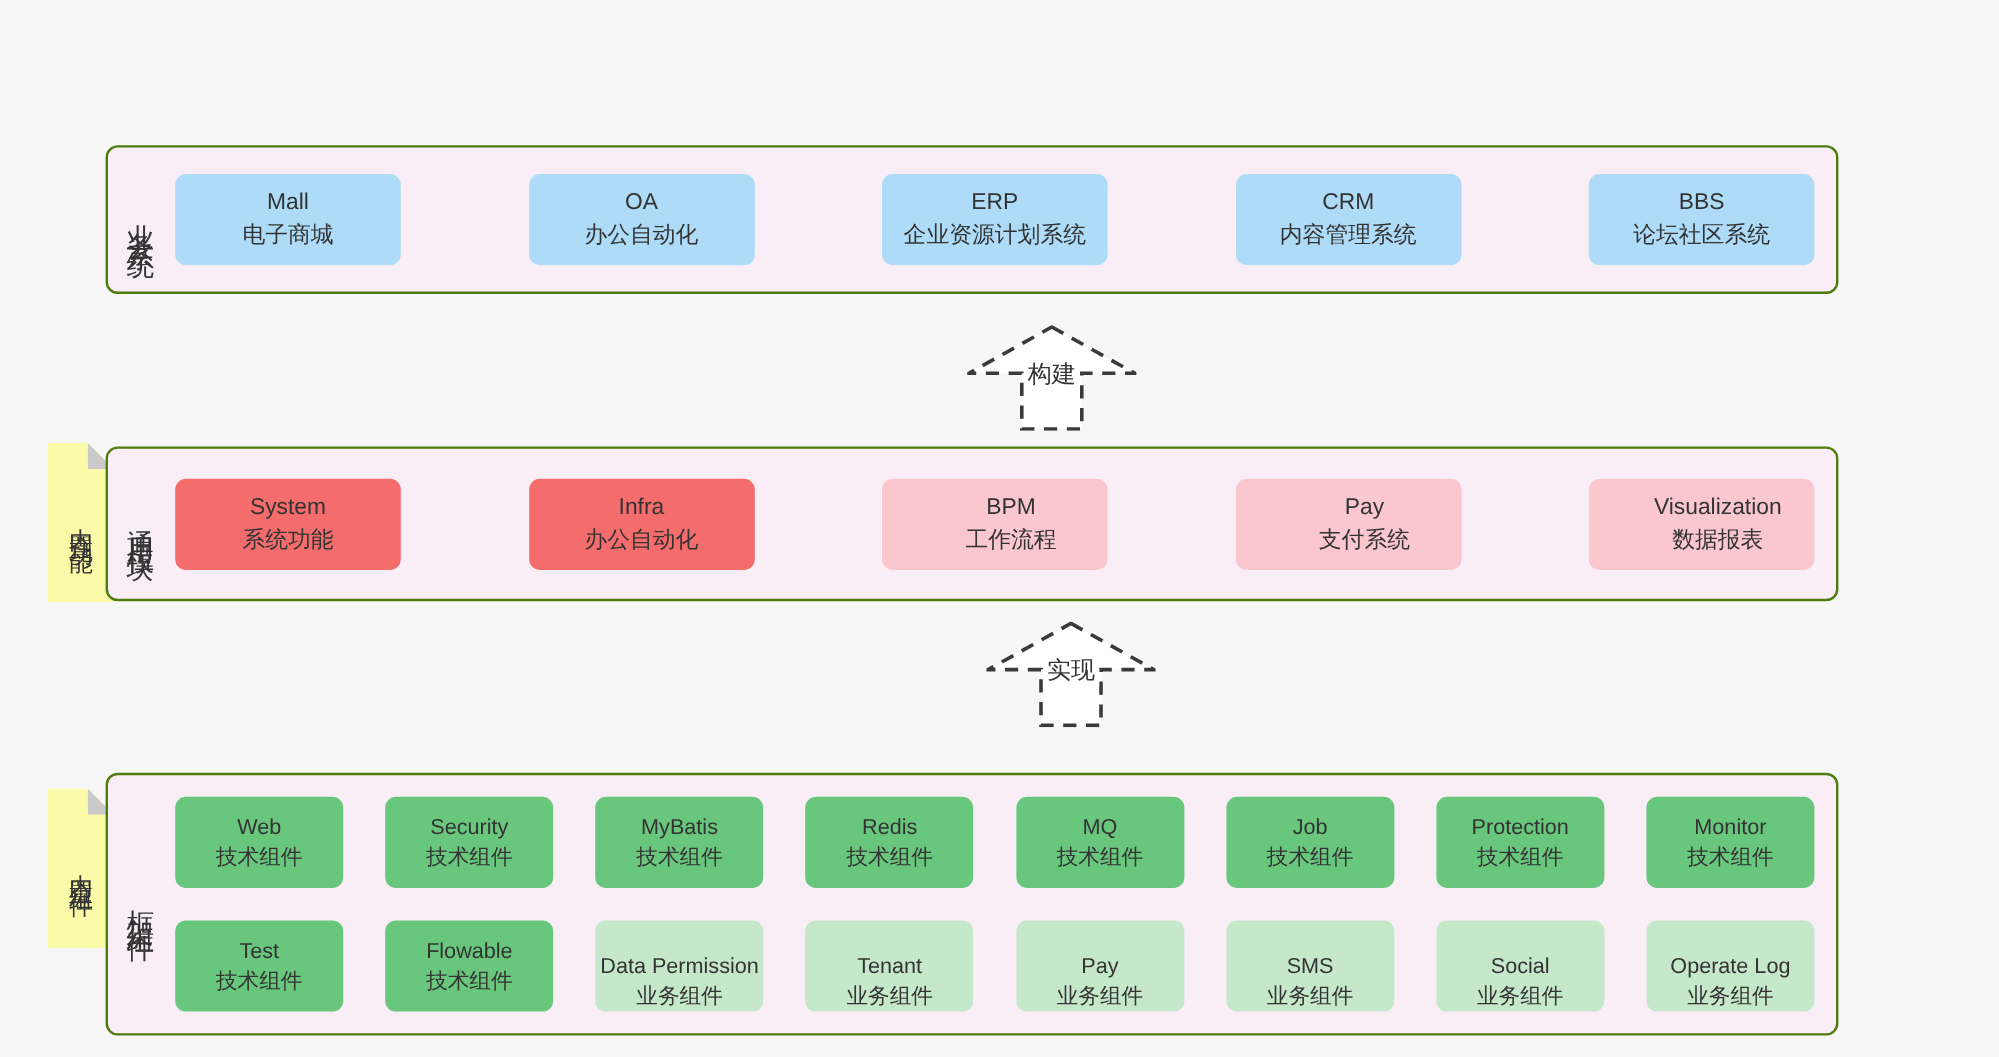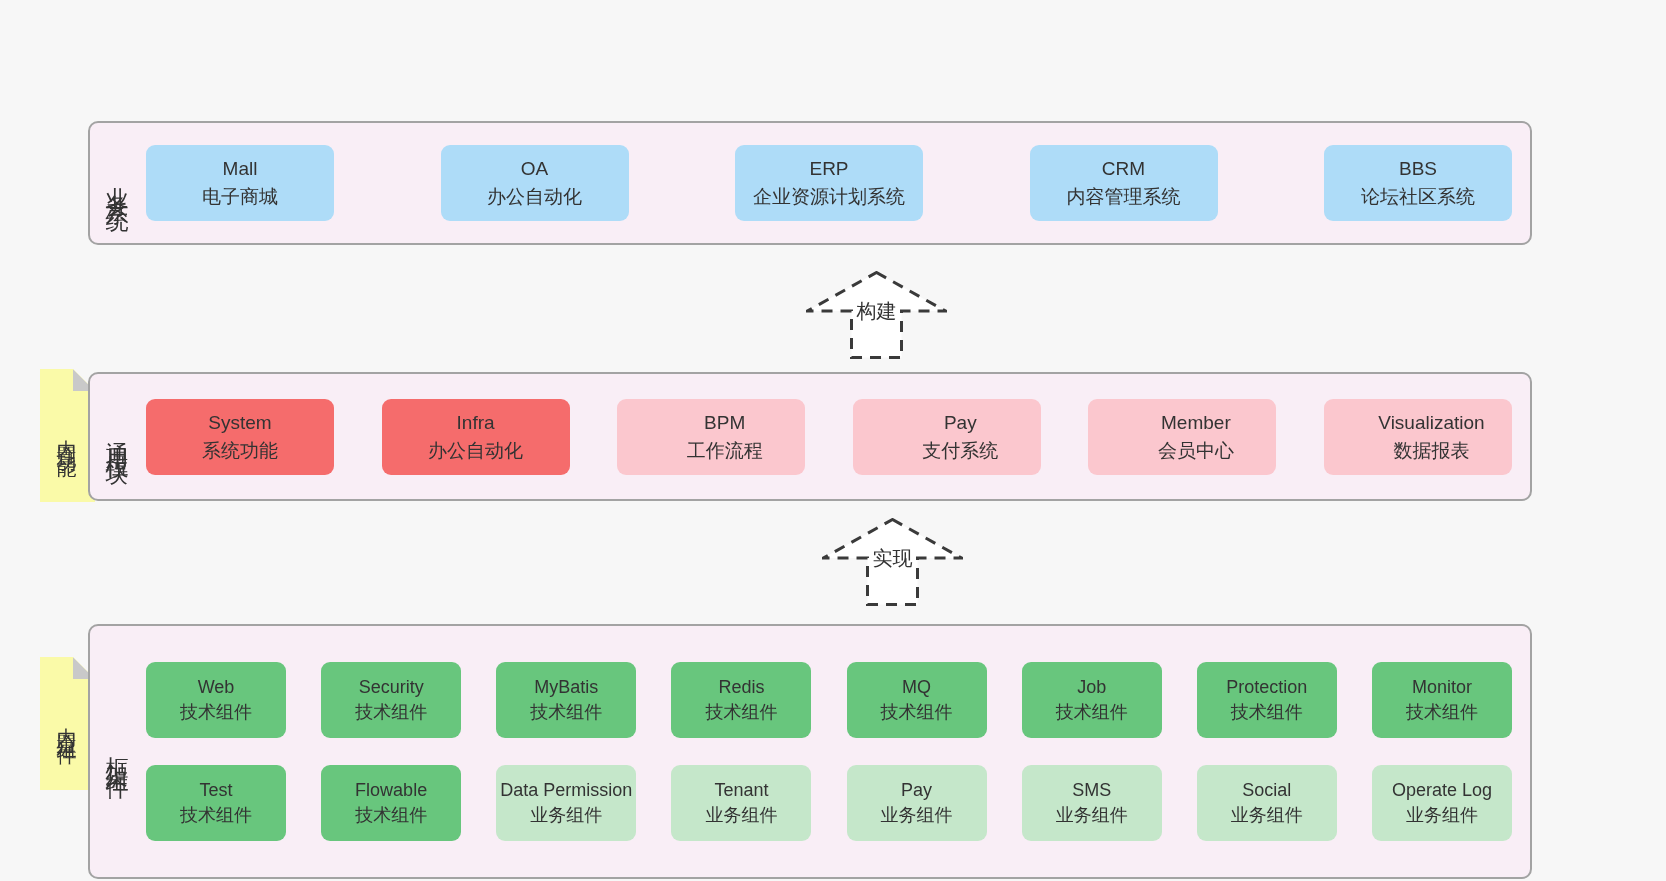--- a/index.html
+++ b/index.html
@@ -1,43 +1,43 @@
 <!DOCTYPE html>
 <html><head>
 <meta charset="utf-8">
 <style>
   html,body{margin:0;padding:0;background:#f7f7f7;font-family:"Liberation Sans","DejaVu Sans",sans-serif;}
   .canvas{position:relative;width:1666px;height:881px;background:#f7f7f7;overflow:hidden;color:#333;}
 
   
   .layer{position:absolute;left:88px;width:1444px;box-sizing:border-box;
-         background:#f9eef6;border:2px solid #a3a3a3;border-radius:10px;
+         background:#f9eef6;border:2px solid #4d7c0f;border-radius:10px;
          display:flex;align-items:stretch;z-index:1;}
   .layer-1{top:121px;height:124px;}
   .layer-2{top:372px;height:129px;}
-  .layer-3{top:624px;height:255px;}
+  .layer-3{top:644px;height:219px;}
 
   .layer-label{width:56px;flex:0 0 56px;display:flex;align-items:center;justify-content:center;
                writing-mode:vertical-rl;text-orientation:upright;
                font-size:23px;letter-spacing:7px;color:#333;}
   .layer-content{flex:1;display:flex;flex-direction:column;justify-content:center;
                  padding-right:18px;row-gap:27px;}
   .layer-row{display:flex;justify-content:space-between;align-items:center;}
 
   
   .box{box-sizing:border-box;border-radius:9px;display:flex;flex-direction:column;
        align-items:center;justify-content:center;text-align:center;
        font-size:19px;line-height:1.45;color:#333;}
   .cols-6 .box{width:188px;height:76px;}
   .cols-8 .box{width:140px;height:76px;font-size:18px;line-height:1.4;}
   .v-blue{background:#aedcf8;}
   .v-red{background:#f56c6c;text-align:center;}
   .v-pink{background:#fbc7ce;padding-left:27px;}
   .v-green{background:#68c67d;}
-  .v-green-light{background:#c5e7ca;}
+  .v-green-light{background:#c5e7ca;justify-content:flex-end;}
 
   
   .note{position:absolute;left:40px;width:55px;height:133px;background:#fafaa8;z-index:0;
         clip-path:polygon(0 0,calc(100% - 22px) 0,100% 22px,100% 100%,0 100%);
         display:flex;align-items:center;justify-content:center;}
   .note-1{top:369px;}
   .note-2{top:657px;}
   .note-fold{position:absolute;top:0;right:0;width:22px;height:22px;background:#c9c9c9;
              clip-path:polygon(0 0,100% 100%,0 100%);}
   .note-text{writing-mode:vertical-rl;text-orientation:upright;font-size:20px;
@@ -125,24 +125,20 @@
           <div class="box v-pink">
             <span class="box-name">BPM</span>
             <span class="box-desc">工作流程</span>
           </div>
 
           <div class="box v-pink">
             <span class="box-name">Pay</span>
             <span class="box-desc">支付系统</span>
           </div>
 
-          <div class="box v-pink">
-            <span class="box-name">Member</span>
-            <span class="box-desc">会员中心</span>
-          </div>
 
           <div class="box v-pink">
             <span class="box-name">Visualization</span>
             <span class="box-desc">数据报表</span>
           </div>
         </div>
     </div>
   </section>
 
   <div class="arrow arrow-2">

